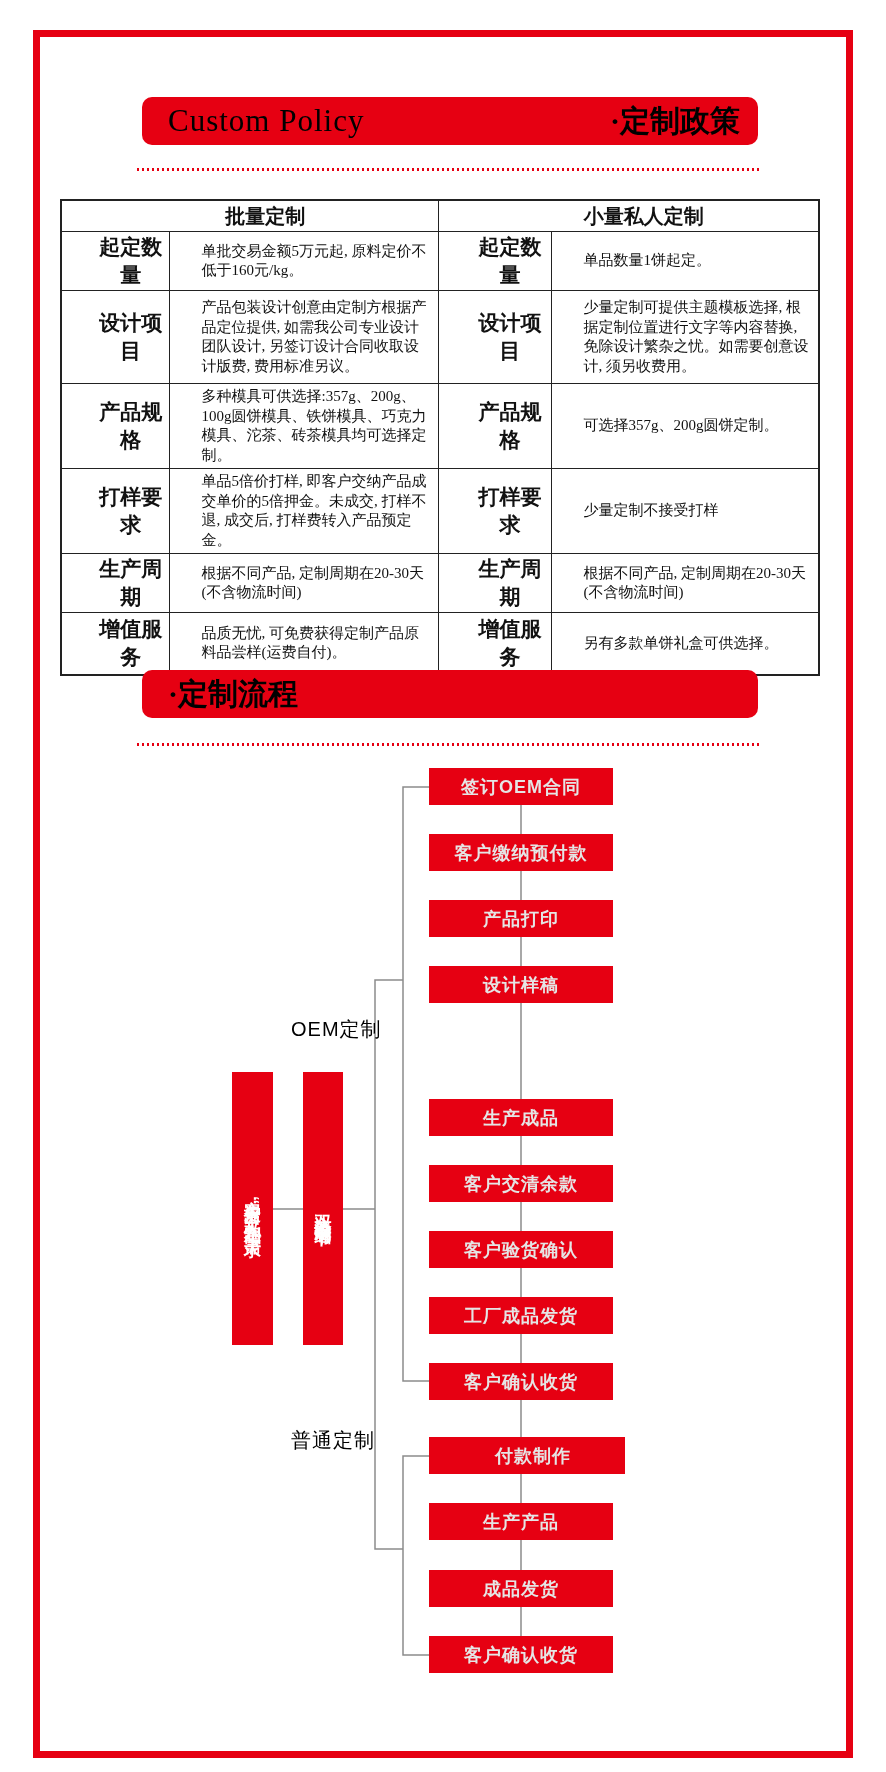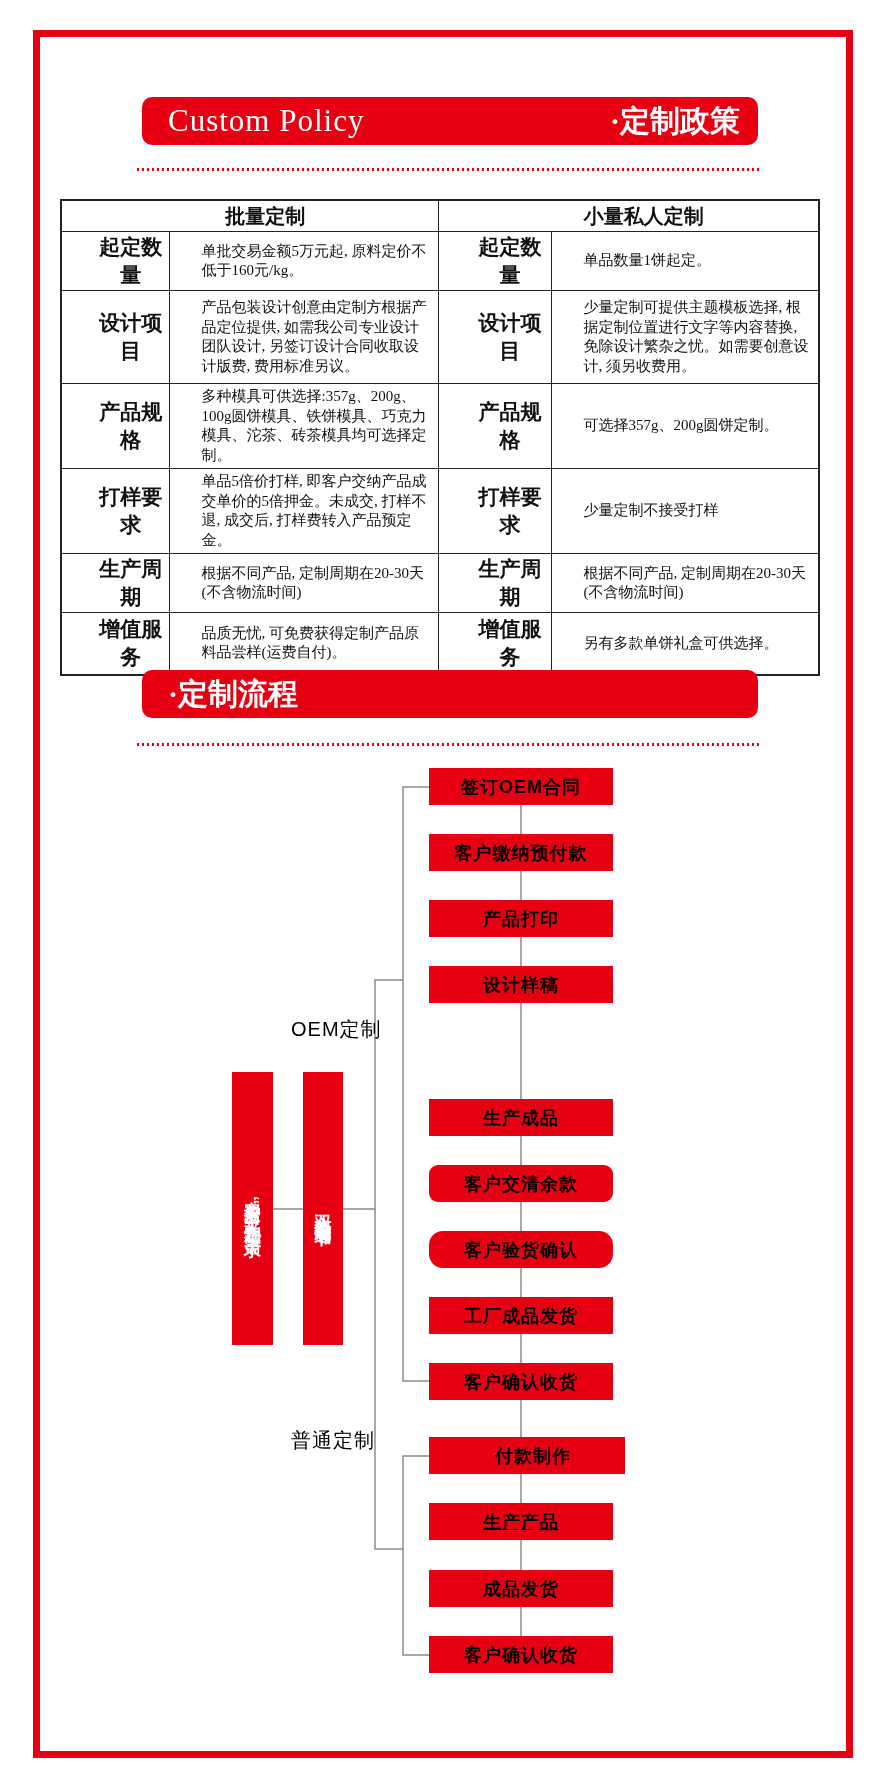--- a/index.html
+++ b/index.html
@@ -7,21 +7,21 @@
     position:relative;width:886px;height:1772px;background:#ffffff;
     font-family:"Liberation Sans","DejaVu Sans",sans-serif;overflow:hidden;
   }
   .frame{
     position:absolute;left:33px;top:30px;width:806px;height:1714px;
     border:7px solid #e60012;
   }
   .banner{
     position:absolute;left:142px;width:616px;height:48px;background:#e60012;
     border-radius:10px;display:flex;align-items:center;justify-content:space-between;
-    padding:0 18px 0 26px;box-sizing:border-box;color:#ffffff;
+    padding:0 18px 0 26px;box-sizing:border-box;color:#000000;
   }
   .banner .en{font-family:"Liberation Serif","DejaVu Serif",serif;font-size:31px;letter-spacing:1px;}
   .banner .zh{font-size:30px;font-weight:bold;font-family:"Liberation Serif","DejaVu Serif",serif;}
   .dotted{
     position:absolute;left:137px;width:623px;height:3px;
     background-image:repeating-linear-gradient(to right,#e60012 0 2px,transparent 2px 5px);
   }
   table.policy{
     position:absolute;left:60px;top:199px;width:758px;border-collapse:collapse;
     font-family:"Liberation Serif","DejaVu Serif",serif;color:#111;
@@ -29,21 +29,21 @@
   }
   table.policy td,table.policy th{border:1px solid #222;padding-left:32px;}
   table.policy{border:2px solid #222;}
   th.col-head{font-size:20px;font-weight:bold;height:28px;text-align:center;}
   td.row-label{font-size:21px;font-weight:bold;text-align:center;vertical-align:middle;}
   td.row-content{font-size:15px;line-height:1.3;padding:3px 8px;vertical-align:middle;}
   
   .flow-lines{position:absolute;left:0;top:0;pointer-events:none;}
   .flow-node{
     position:absolute;left:429px;width:184px;height:37px;background:#e60012;
-    color:#000000;font-weight:bold;font-size:18px;display:flex;align-items:center;
+    color:#e5e5e5;font-weight:bold;font-size:18px;display:flex;align-items:center;
     justify-content:center;letter-spacing:1px;
   }
   .flow-bar{
     position:absolute;top:1072px;height:273px;background:#e60012;color:#fff;
     writing-mode:vertical-rl;display:flex;align-items:center;justify-content:center;
     font-weight:bold;font-size:17px;letter-spacing:2px;
   }
   .branch-label{position:absolute;font-size:20px;color:#000000;letter-spacing:1px;}
 </style>
 </head>
@@ -127,23 +127,23 @@
   <div class="flow-bar" style="left:303px;width:40px;">双方洽谈定制细节</div>
 
   <div class="branch-label" style="left:291px;top:1016px;">OEM定制</div>
   <div class="branch-label" style="left:291px;top:1427px;">普通定制</div>
 
   <div class="flow-node" style="top:768px;">签订OEM合同</div>
   <div class="flow-node" style="top:834px;">客户缴纳预付款</div>
   <div class="flow-node" style="top:900px;">产品打印</div>
   <div class="flow-node" style="top:966px;">设计样稿</div>
   <div class="flow-node" style="top:1099px;">生产成品</div>
-  <div class="flow-node" style="top:1165px;border-radius:9px;">客户交清余款</div>
-  <div class="flow-node" style="top:1231px;border-radius:14px;">客户验货确认</div>
+  <div class="flow-node" style="top:1165px;">客户交清余款</div>
+  <div class="flow-node" style="top:1231px;">客户验货确认</div>
   <div class="flow-node" style="top:1297px;">工厂成品发货</div>
   <div class="flow-node" style="top:1363px;">客户确认收货</div>
 
   <div class="flow-node" style="top:1437px;padding-left:12px;">付款制作</div>
-  <div class="flow-node" style="top:1503px;text-decoration:underline;">生产产品</div>
+  <div class="flow-node" style="top:1503px;">生产产品</div>
   <div class="flow-node" style="top:1570px;">成品发货</div>
   <div class="flow-node" style="top:1636px;">客户确认收货</div>
 
 </div>
 
 </body></html>

